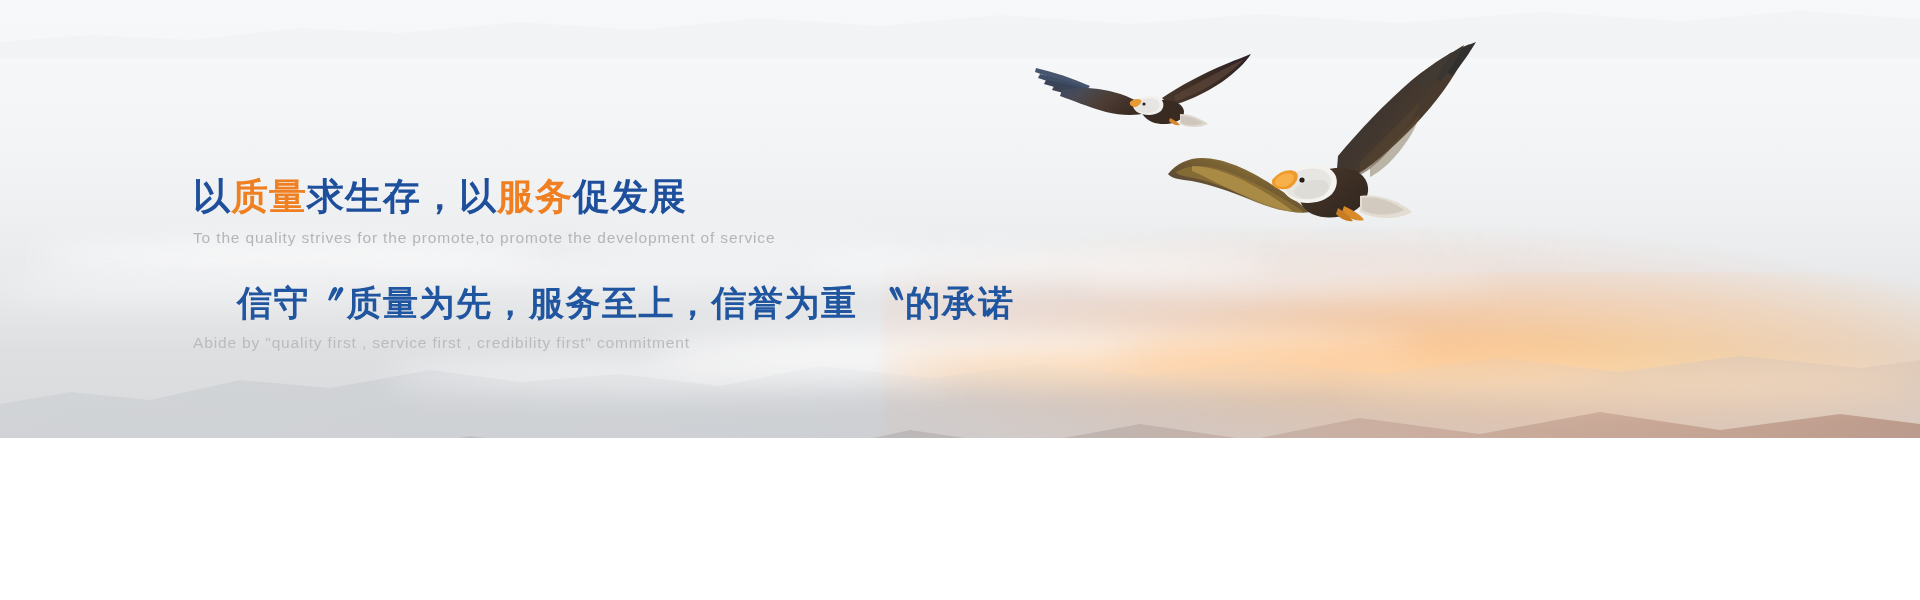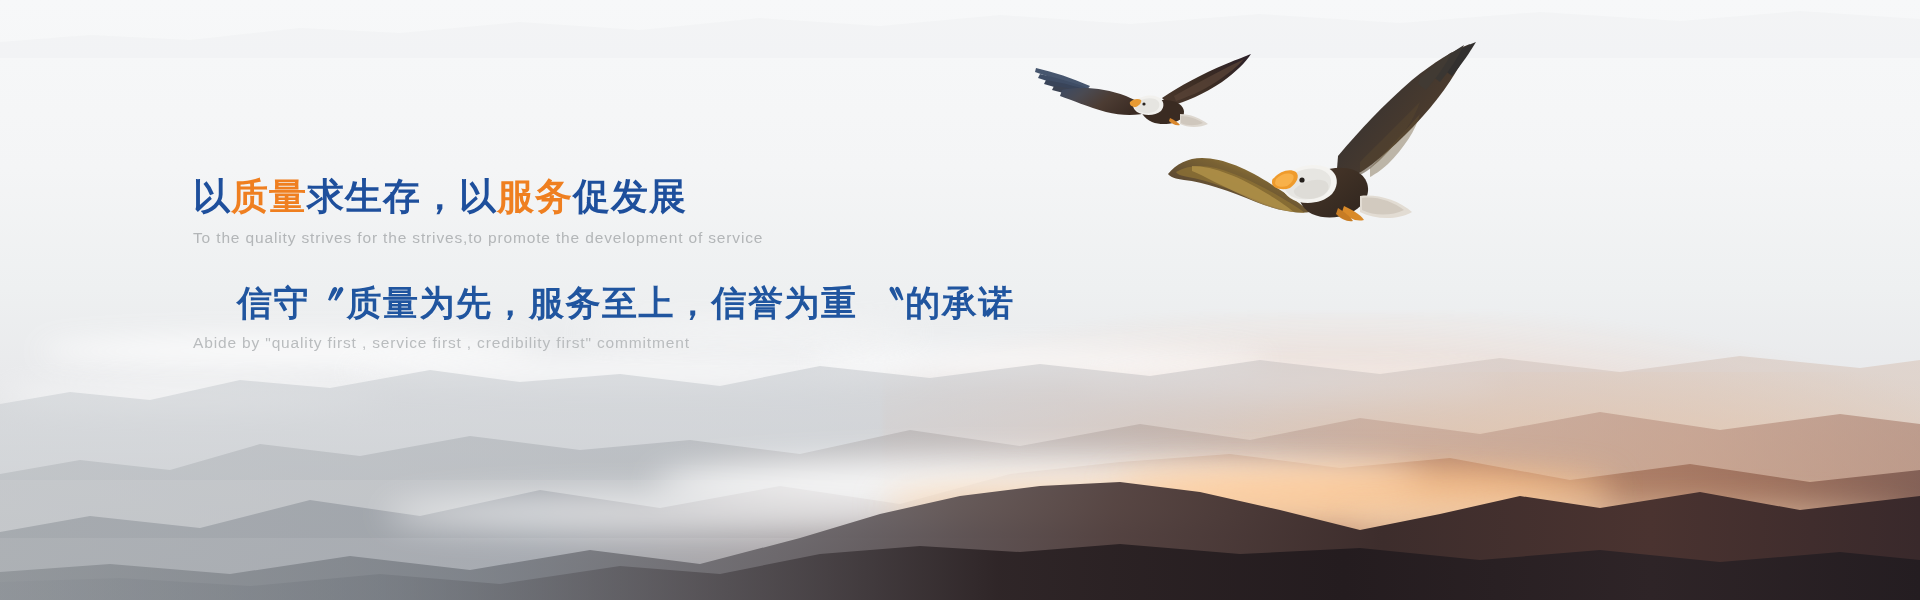--- a/index.html
+++ b/index.html
@@ -5,21 +5,21 @@
 <style>
   html,body{margin:0;padding:0;}
   body{
     width:1920px;height:600px;overflow:hidden;
     font-family:"Liberation Sans","DejaVu Sans",sans-serif;
     background:#ffffff;
   }
 
   
   .banner{
-    position:relative;width:1920px;height:600px;overflow:hidden;
+    position:relative;width:1920px;height:438px;overflow:hidden;
     background:#fdfdfd;
   }
 
   
   .sky{
     position:absolute;inset:0;
     background:
       linear-gradient(180deg,
         #f7f8f9 0%,
         #f4f5f6 28%,
@@ -342,21 +342,21 @@
       <path d="M176,170 C182,174 188,178 191,183 C185,184 179,181 174,176 Z" fill="#c77c24"></path>
     </svg>
   </div>
 
   <div class="copy">
 
     <div class="headline">
       <span>以</span><span class="hl">质量</span><span>求生存，以</span><span class="hl">服务</span><span>促发展</span>
     </div>
 
-    <div class="sub">To the quality strives for the strives,to promote the development of service</div>
+    <div class="sub">To the quality strives for the promote,to promote the development of service</div>
 
     <div class="line2">
       <div class="headline2">信守〞质量为先，服务至上，信誉为重 〝的承诺</div>
       <div class="sub2">Abide by "quality first , service first , credibility first" commitment</div>
     </div>
 
   </div>
 
 </div>
 

